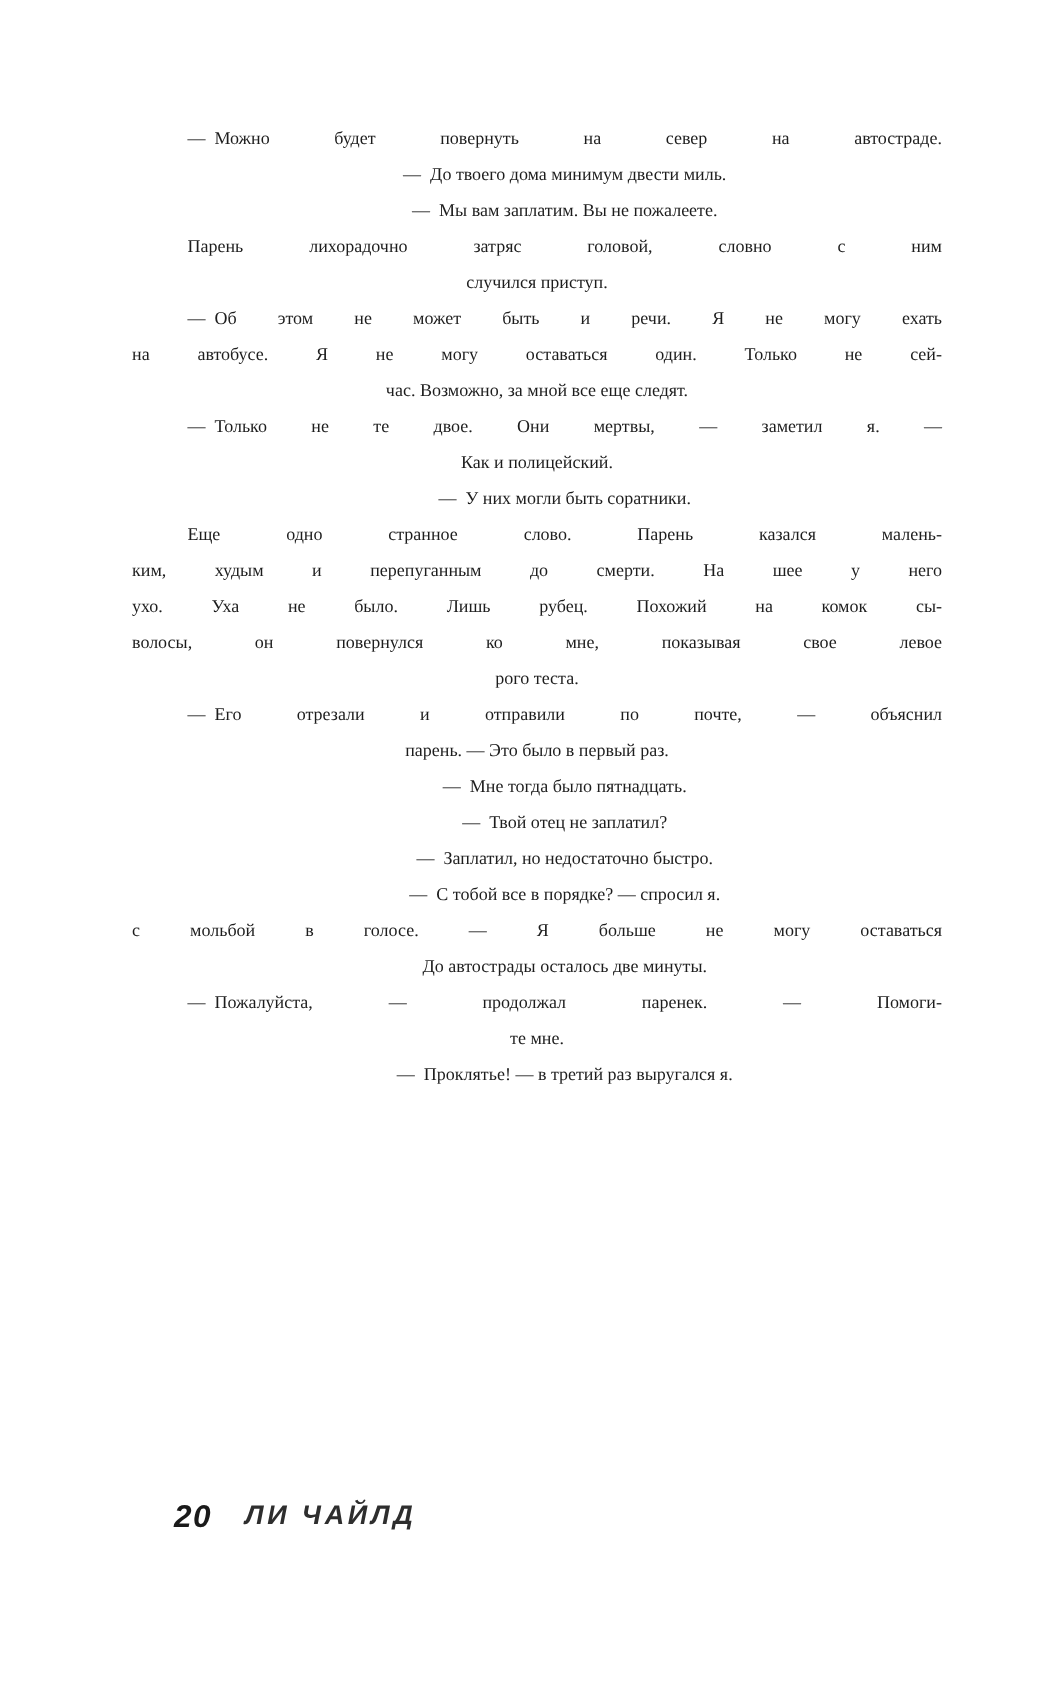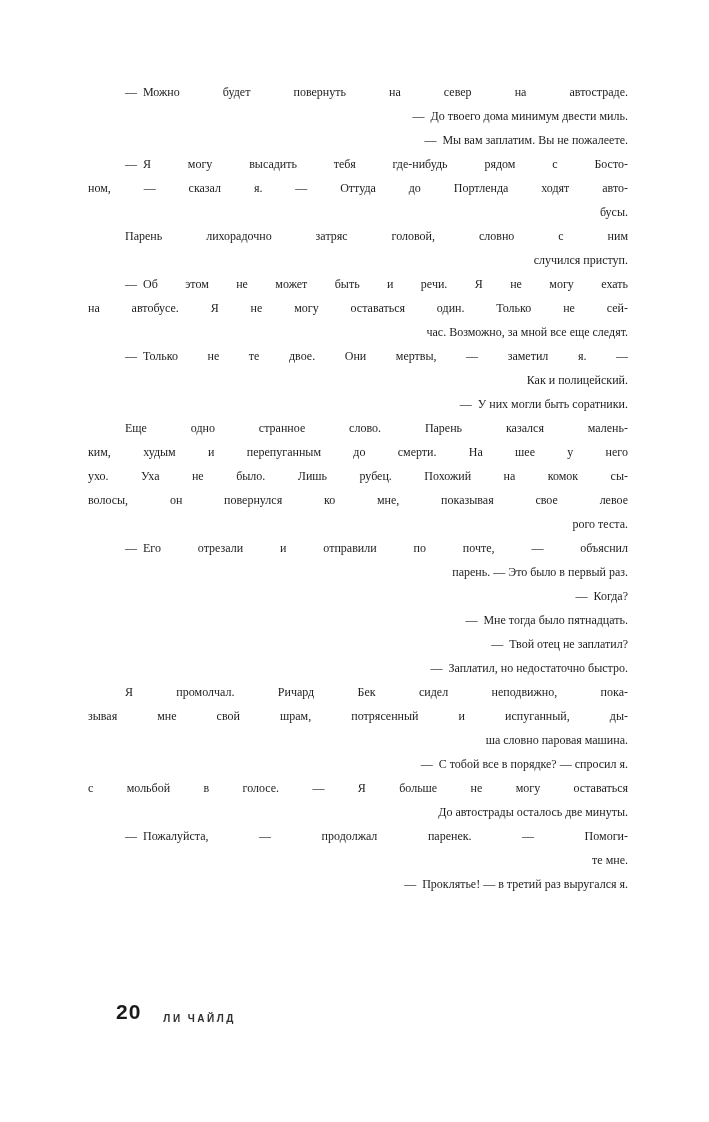--- a/index.html
+++ b/index.html
@@ -22,71 +22,67 @@
   }
   .text-block {
     position: absolute;
     left: 88px; top: 80px; width: 540px;
     font-size: 12px;
     line-height: 24px;
     color: var(--text);
     font-family: Liberation Serif, serif;
   }
   .line {
-    text-align: right;
+    text-align: center;
     white-space: normal;
   }
   .line.full {
     text-align: justify;
     text-align-last: justify;
     -moz-text-align-last: justify;
   }
   .line.first {
     padding-left: 37px;
   }
   .footer {
     position: absolute;
     left: 116px; top: 1000px;
     display: flex;
-    align-items: flex-end;
+    align-items: flex-start;
     gap: 22px;
     font-family: "Liberation Sans", sans-serif;
+    font-style: italic;
   }
   .page-number {
     font-weight: bold;
     font-size: 21px;
     color: var(--footer-num);
     letter-spacing: 1px;
   }
   .running-title {
     font-weight: bold;
-    font-size: 10px;
+    font-size: 18px;
     letter-spacing: 2.5px;
     color: var(--footer-title);
   }
 </style>
 </head>
 <body>
 
 <div class="page">
 
   <main class="text-block">
       <div class="paragraph">
         <div class="line first full">— Можно будет повернуть на север на автостраде.</div>
       </div>
       <div class="paragraph">
         <div class="line first">— До твоего дома минимум двести миль.</div>
       </div>
       <div class="paragraph">
         <div class="line first">— Мы вам заплатим. Вы не пожалеете.</div>
-      </div>
-      <div class="paragraph">
-        <div class="line first full">— Я могу высадить тебя где-нибудь рядом с Босто-</div>
-        <div class="line full">ном, — сказал я. — Оттуда до Портленда ходят авто-</div>
-        <div class="line">бусы.</div>
       </div>
       <div class="paragraph">
         <div class="line first full">Парень лихорадочно затряс головой, словно с ним</div>
         <div class="line">случился приступ.</div>
       </div>
       <div class="paragraph">
         <div class="line first full">— Об этом не может быть и речи. Я не могу ехать</div>
         <div class="line full">на автобусе. Я не могу оставаться один. Только не сей-</div>
         <div class="line">час. Возможно, за мной все еще следят.</div>
       </div>
@@ -102,35 +98,27 @@
         <div class="line full">ким, худым и перепуганным до смерти. На шее у него</div>
         <div class="line full">ухо. Уха не было. Лишь рубец. Похожий на комок сы-</div>
         <div class="line full">волосы, он повернулся ко мне, показывая свое левое</div>
         <div class="line">рого теста.</div>
       </div>
       <div class="paragraph">
         <div class="line first full">— Его отрезали и отправили по почте, — объяснил</div>
         <div class="line">парень. — Это было в первый раз.</div>
       </div>
       <div class="paragraph">
-        <div class="line first">— Когда?</div>
-      </div>
-      <div class="paragraph">
         <div class="line first">— Мне тогда было пятнадцать.</div>
       </div>
       <div class="paragraph">
         <div class="line first">— Твой отец не заплатил?</div>
       </div>
       <div class="paragraph">
         <div class="line first">— Заплатил, но недостаточно быстро.</div>
-      </div>
-      <div class="paragraph">
-        <div class="line first full">Я промолчал. Ричард Бек сидел неподвижно, пока-</div>
-        <div class="line full">зывая мне свой шрам, потрясенный и испуганный, ды-</div>
-        <div class="line">ша словно паровая машина.</div>
       </div>
       <div class="paragraph">
         <div class="line first">— С тобой все в порядке? — спросил я.</div>
       </div>
       <div class="paragraph">
         <div class="line full">с мольбой в голосе. — Я больше не могу оставаться</div>
       </div>
       <div class="paragraph">
         <div class="line first">До автострады осталось две минуты.</div>
       </div>

